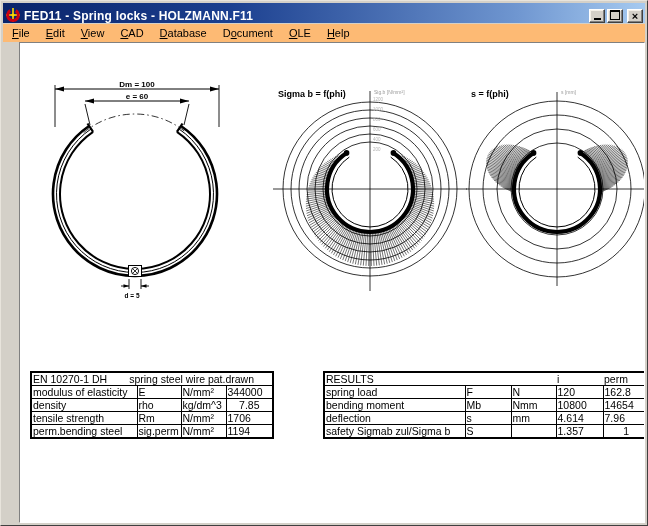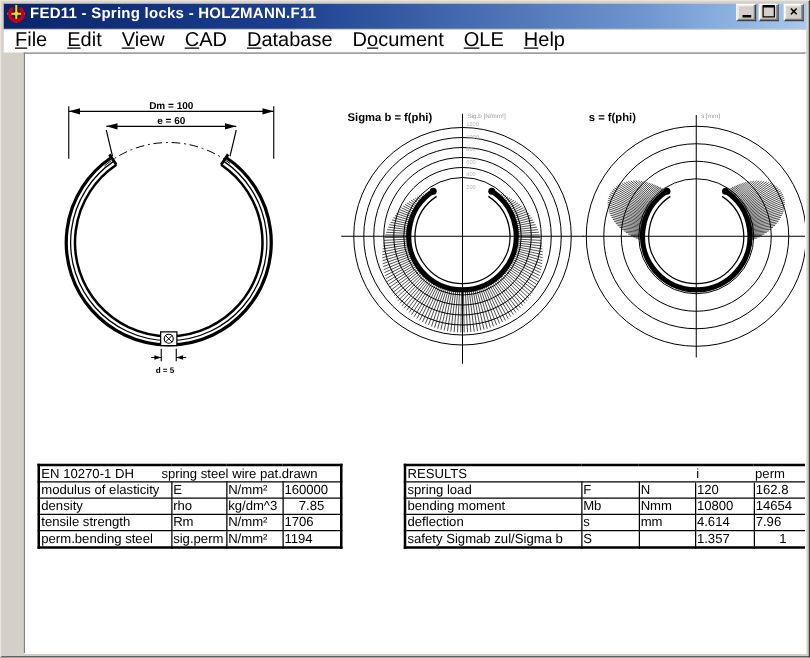--- a/index.html
+++ b/index.html
@@ -1,34 +1,34 @@
 <!DOCTYPE html>
 <html><head>
 <meta charset="utf-8">
 <style>
   html,body{margin:0;padding:0;background:#808080;}
   body{width:648px;height:526px;overflow:hidden;font-family:"Liberation Sans",sans-serif;}
   .window{box-sizing:border-box;width:648px;height:526px;background:#d4d0c8;
     border:1px solid #404040;border-top-color:#e8e4dc;border-left-color:#e8e4dc;
     padding:2px;display:flex;flex-direction:column;}
-  .titlebar{height:20px;flex:0 0 20px;display:flex;align-items:flex-start;gap:3px;
+  .titlebar{height:20px;flex:0 0 20px;display:flex;align-items:flex-end;gap:3px;
     background:linear-gradient(to right,#0a246a,#1b3f8f 35%,#6f96d0 80%,#a6caf0);
     padding:0 2px;margin-bottom:1px;}
   .app-icon{width:16px;height:16px;flex:0 0 16px;}
   .title{flex:1;color:#ffffff;font-weight:bold;font-size:12px;white-space:nowrap;
     overflow:hidden;letter-spacing:.2px;}
   .winbtns{display:flex;gap:2px;align-items:center;}
   .wbtn{width:16px;height:14px;background:#d4d0c8;border:1px solid;
     border-color:#ffffff #404040 #404040 #ffffff;box-shadow:inset -1px -1px 0 #808080,inset 1px 1px 0 #f4f0e8;
     padding:0;margin:0;display:flex;align-items:flex-end;justify-content:center;cursor:default;}
   .glyph-min{display:block;width:7px;height:2px;background:#000;margin-bottom:2px;}
   .glyph-max{display:block;width:8px;height:7px;border:1px solid #000;border-top-width:2px;margin-bottom:2px;background:transparent;}
   .glyph-close{font-size:11px;font-weight:bold;line-height:12px;color:#000;margin-bottom:0;}
-  .menubar{height:18px;flex:0 0 18px;display:flex;align-items:center;font-size:16px;
-    color:#000;padding-left:1px;background:#ffffff;}
+  .menubar{height:18px;flex:0 0 18px;display:flex;align-items:center;font-size:11px;
+    color:#000;padding-left:1px;background:#fdba74;}
   .menu-item{padding:2px 8px 3px 8px;white-space:nowrap;}
   .menu-item u{text-decoration:underline;}
   .client{flex:1;background:#ffffff;position:relative;overflow:hidden;
     border:1px solid;border-color:#808080 #ffffff #ffffff #808080;margin-left:16px;}
   .client svg{position:absolute;}
   .dimtext{font-size:8px;font-weight:bold;fill:#000;}
   .dimsmall{font-size:6.5px;font-weight:bold;fill:#000;}
   .ptitle{font-size:9px;font-weight:bold;fill:#000;}
   .axlabel{font-size:5px;fill:#9a9a9a;}
   .tick{font-size:4.5px;fill:#b4b4b4;}
@@ -409,21 +409,21 @@
           <col style="width:47px">
         </colgroup>
       <tbody>
           <tr class="hdr">
         <td colspan="4"><span>EN 10270-1 DH</span><span class="desc">spring steel wire pat.drawn</span></td>
       </tr>
       <tr>
         <td>modulus of elasticity</td>
         <td>E</td>
         <td>N/mm²</td>
-        <td>160000</td>
+        <td>344000</td>
       </tr>
       <tr>
         <td>density</td>
         <td>rho</td>
         <td>kg/dm^3</td>
         <td class="center">7.85</td>
       </tr>
       <tr>
         <td>tensile strength</td>
         <td>Rm</td>

